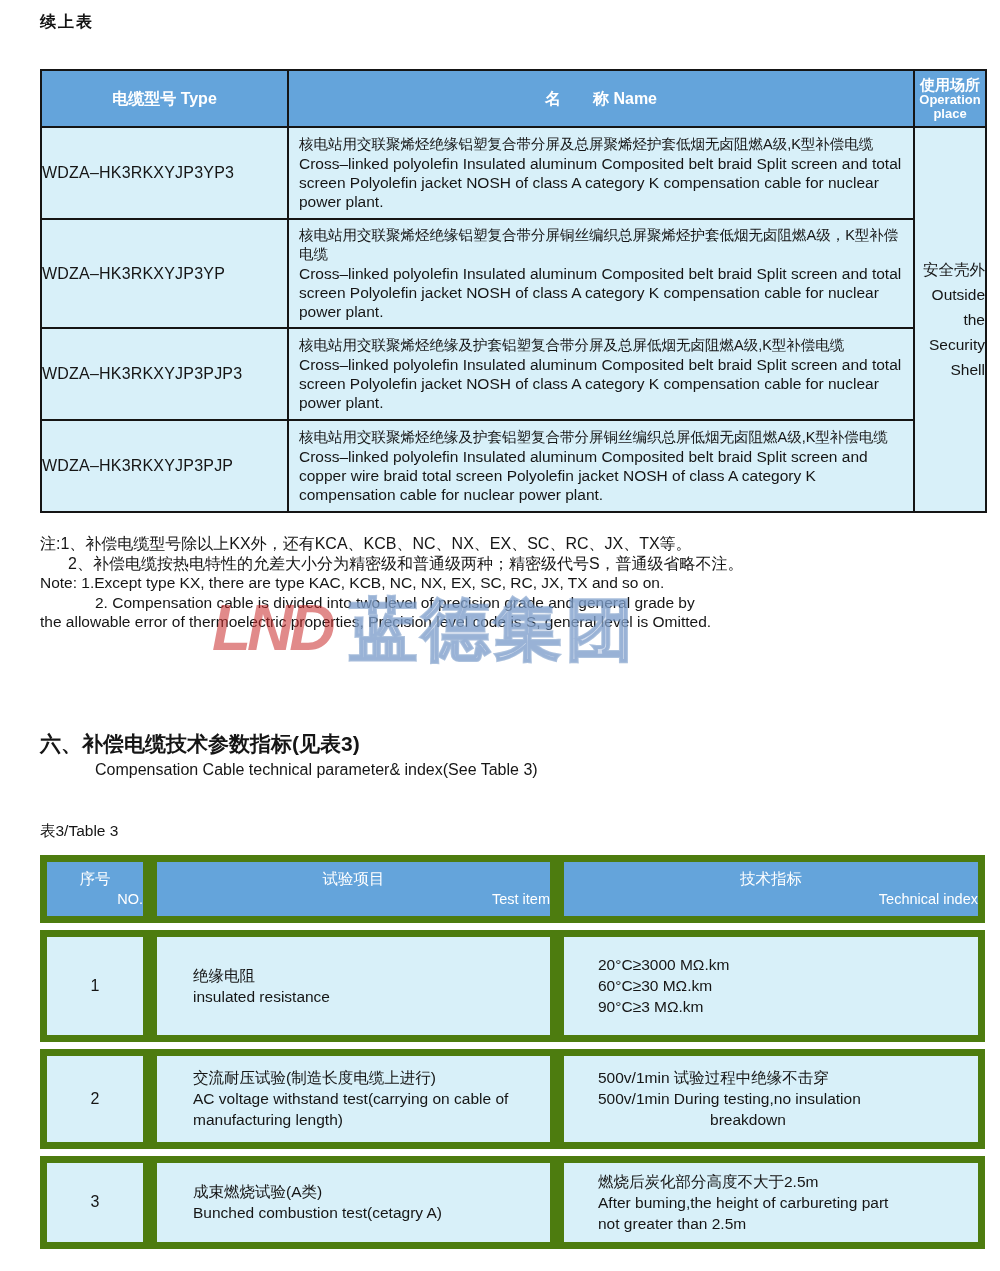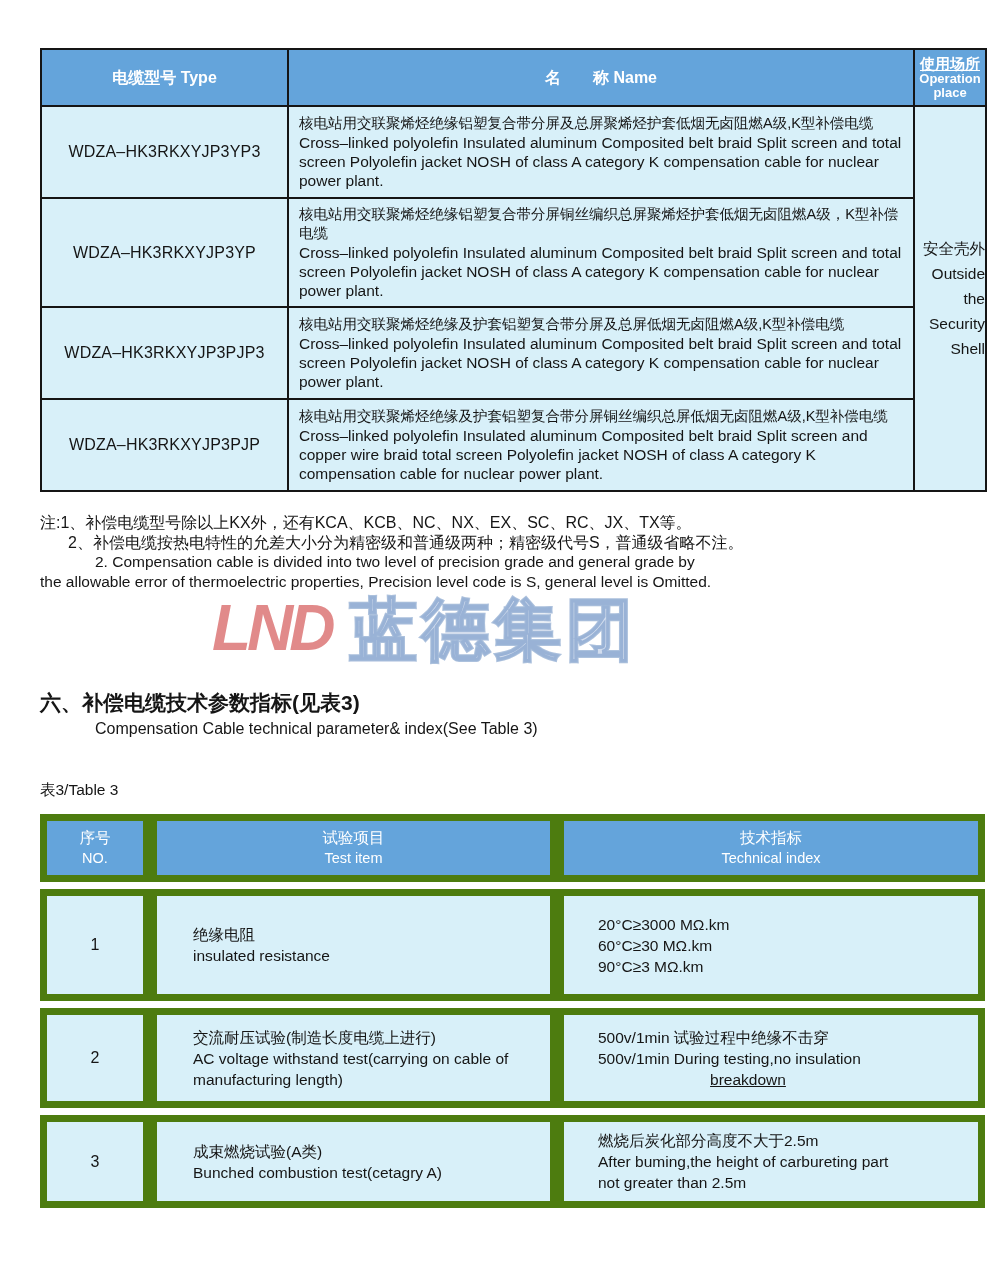--- a/index.html
+++ b/index.html
@@ -20,21 +20,21 @@
   table.t1 th {
     background:#64A4DB; color:#ffffff; font-weight:bold; height:57px;
     font-size:16px; text-align:center; vertical-align:middle;
   }
   table.t1 td { background:#D8F0F9; vertical-align:middle; }
   .col-type  { width:247px; }
   .col-name  { width:626px; }
   .col-place { width:72px; }
   .th-sub { font-size:13px; font-weight:bold; line-height:14px; }
   .th-main { line-height:20px; }
-  td.type-cell { text-align:center; font-size:16px; letter-spacing:0.2px; }
+  td.type-cell { text-align:left; font-size:16px; letter-spacing:0.2px; }
   td.name-cell { padding:6px 8px 6px 10px; }
   td.name-cell { height:92px; }
   .name-cn { font-size:14.5px; line-height:19px; }
   .name-en { font-size:15.5px; line-height:19px; }
   td.place-cell { text-align:right; font-size:15.5px; }
   .place-line { line-height:25px; }
 
   
   .notes { margin-top:21px; font-size:16px; line-height:19.5px; }
   .notes .indent-cn { padding-left:28px; }
@@ -67,55 +67,56 @@
   
   table.t2 {
     margin-top:6px; border-collapse:separate; border-spacing:0 7px;
     table-layout:fixed; width:945px;
   }
   table.t2 th, table.t2 td { border:7px solid #4d7c0f; }
   table.t2 th {
     background:#64A4DB; color:#ffffff; font-weight:normal; height:68px;
     text-align:center; vertical-align:middle; font-size:15.5px; line-height:20px;
   }
-  table.t2 .th-en { font-size:14.5px; }
+  table.t2 .th-en { font-size:14.5px;text-align:right; }
   table.t2 td { background:#D8F0F9; vertical-align:middle; }
   .t2-col-no { width:110px; }
   .t2-col-item { width:407px; }
   .t2-col-index { width:428px; }
   td.no-cell { text-align:center; font-size:16px; }
   td.item-cell { padding:8px 10px 8px 36px; font-size:15.5px; line-height:21px; }
   td.index-cell { padding:8px 10px 8px 34px; font-size:15.5px; line-height:21px; }
   .t2-r1 td { height:112px; }
   .t2-r2 td { height:100px; }
   .t2-r3 td { height:88px; }
-  .line-centered { text-align:center; padding-right:70px;text-decoration:underline; }
+  .line-centered { text-align:center; padding-right:70px; }
 </style>
 </head>
 <body>
 
 <div class="page">
 
+  <div class="continued">续上表</div>
 
   <table class="t1">
     <colgroup>
         <col class="col-type">
         <col class="col-name">
         <col class="col-place">
       </colgroup>
     <tbody>
         <tr>
       <th>
         <div class="th-main">电缆型号  Type</div>
       </th>
       <th>
         <div class="th-main">名　　称  Name</div>
       </th>
       <th>
-        <div class="th-main" style="font-size:15px;line-height:17px;text-decoration:underline;">使用场所</div>
+        <div class="th-main" style="font-size:15px;line-height:17px;">使用场所</div>
         <div class="th-sub">Operation</div>
         <div class="th-sub">place</div>
       </th>
     </tr>
     <tr>
       <td class="type-cell">WDZA–HK3RKXYJP3YP3</td>
       <td class="name-cell">
         <div class="name-cn">核电站用交联聚烯烃绝缘铝塑复合带分屏及总屏聚烯烃护套低烟无卤阻燃A级,K型补偿电缆</div>
         <div class="name-en">Cross–linked polyolefin Insulated aluminum Composited belt braid Split screen and total screen Polyolefin jacket NOSH of class A category K compensation cable for nuclear power plant.</div>
       </td>
@@ -147,20 +148,21 @@
         <div class="name-cn">核电站用交联聚烯烃绝缘及护套铝塑复合带分屏铜丝编织总屏低烟无卤阻燃A级,K型补偿电缆</div>
         <div class="name-en">Cross–linked polyolefin Insulated aluminum Composited belt braid Split screen and copper wire braid total screen Polyolefin jacket NOSH of class A category K compensation cable for nuclear power plant.</div>
       </td>
     </tr>
   </tbody>
     </table>
 
   <div class="notes">
     <div>注:1、补偿电缆型号除以上KX外，还有KCA、KCB、NC、NX、EX、SC、RC、JX、TX等。</div>
     <div class="indent-cn">2、补偿电缆按热电特性的允差大小分为精密级和普通级两种；精密级代号S，普通级省略不注。</div>
+    <div class="en">Note: 1.Except type KX,  there are type KAC, KCB, NC, NX, EX, SC, RC, JX, TX and so on.</div>
     <div class="en indent-en">2. Compensation cable is divided into two level of precision grade and general grade by</div>
     <div class="en">the allowable error of thermoelectric properties, Precision level code is S, general level is Omitted.</div>
   </div>
 
   <div class="section">
     <div class="section-cn">六、补偿电缆技术参数指标(见表3)</div>
     <div class="section-en">Compensation  Cable technical parameter&amp; index(See Table 3)</div>
   </div>
 
   <div class="table-label">表3/Table 3</div>

